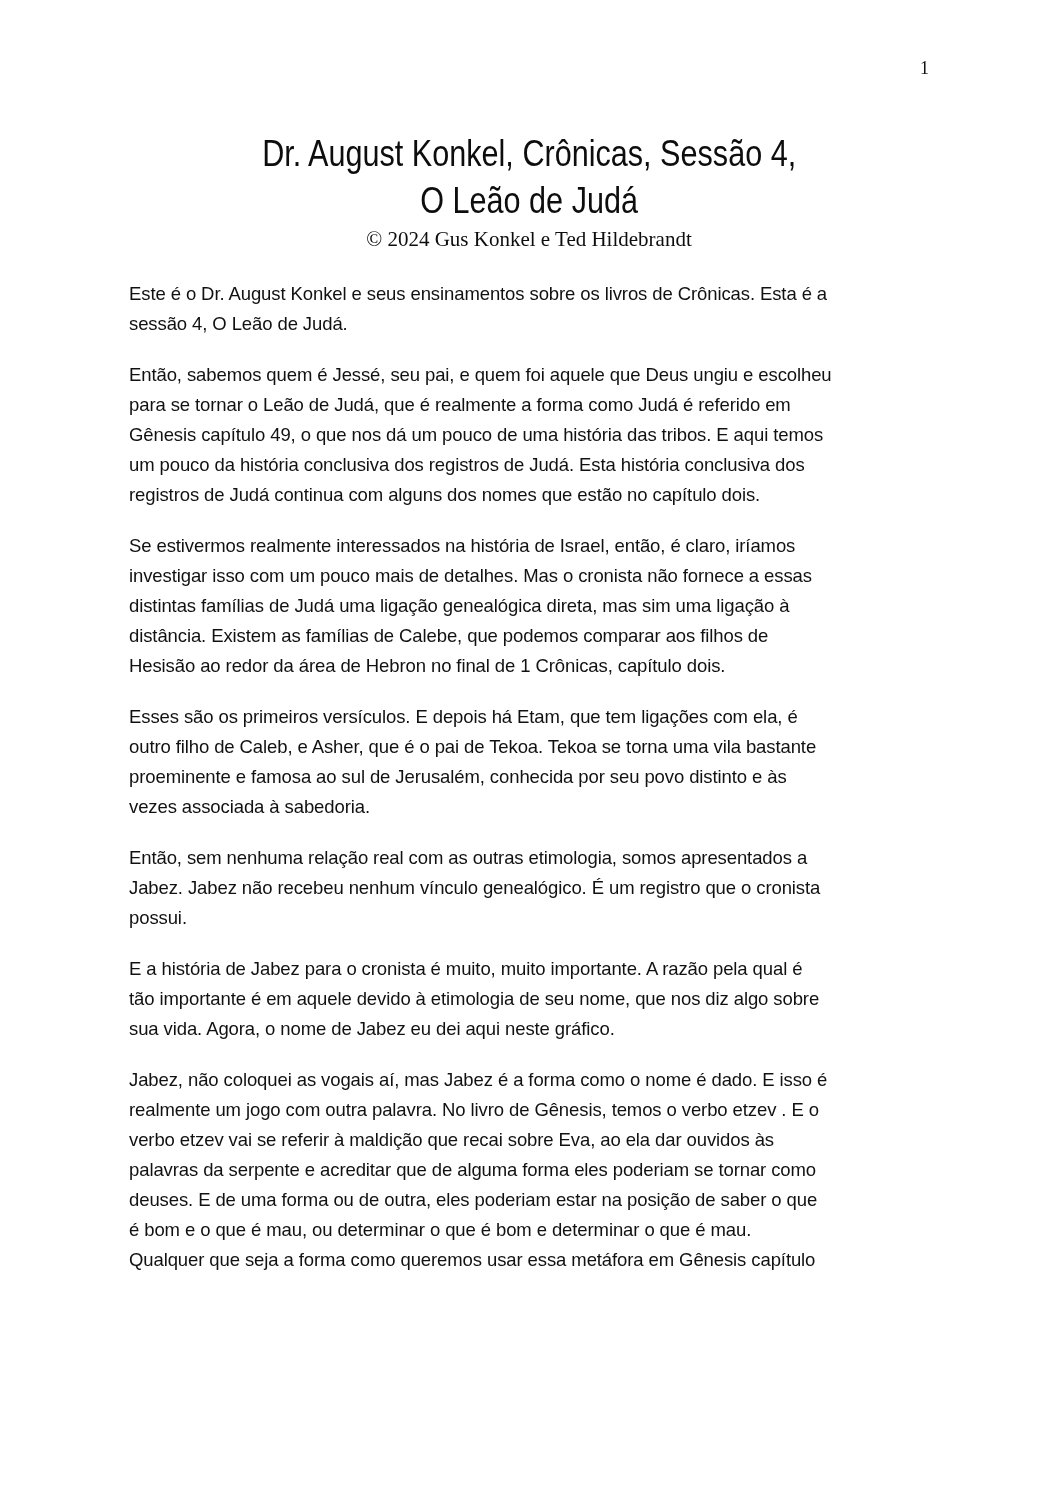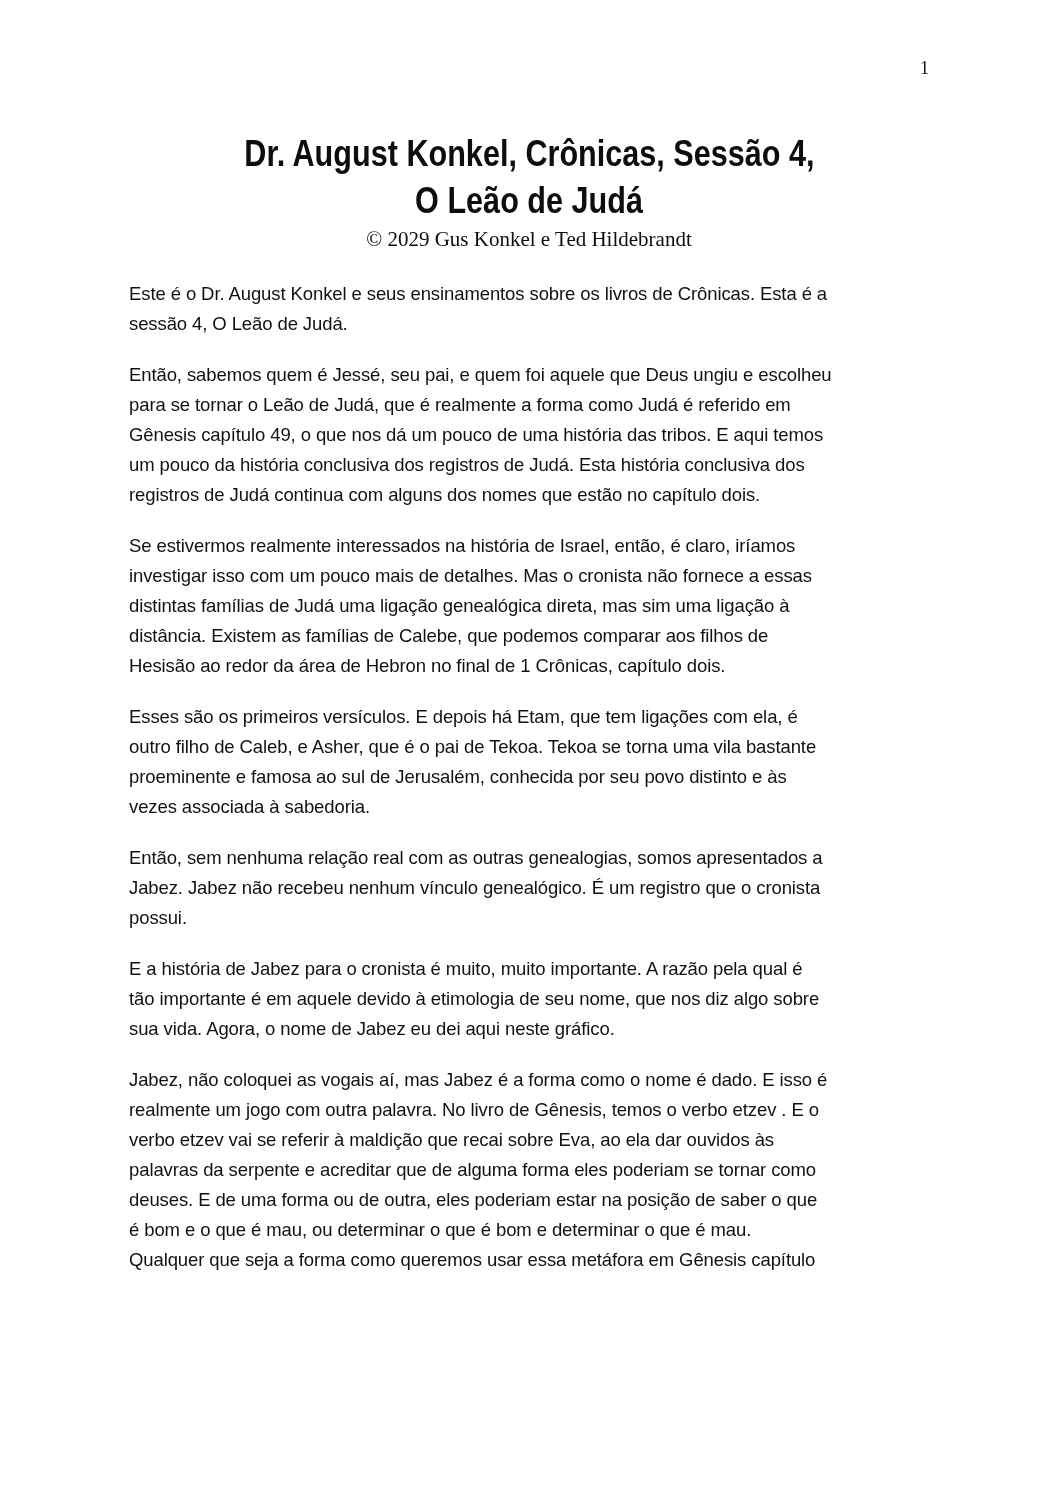--- a/index.html
+++ b/index.html
@@ -22,21 +22,21 @@
     color: #111111;
   }
   .content {
     position: absolute;
     left: 129px;
     top: 130px;
     width: 800px;
   }
   .title {
     text-align: center;
-    font-weight: bold;
+    font-weight: normal;
     font-size: 36px;
     line-height: 47px;
     margin: 0;
     color: #0d0d0d;
   }
   .title .tline {
     display: inline-block;
     transform: scaleX(0.85);
     white-space: nowrap;
   }
@@ -66,40 +66,40 @@
 
   <div class="page-number">1</div>
 
   <div class="content">
 
     <h1 class="title">
       <span class="tline">Dr. August Konkel, Crônicas, Sessão 4,</span><br>
       <span class="tline">O Leão de Judá</span>
     </h1>
 
-    <div class="copyright">© 2029 Gus Konkel e Ted Hildebrandt</div>
+    <div class="copyright">© 2024 Gus Konkel e Ted Hildebrandt</div>
 
     <div class="body-text">
       <p>Este é o Dr. August Konkel e seus ensinamentos sobre os livros de Crônicas. Esta é a
 sessão 4, O Leão de Judá.</p>
       <p>Então, sabemos quem é Jessé, seu pai, e quem foi aquele que Deus ungiu e escolheu
 para se tornar o Leão de Judá, que é realmente a forma como Judá é referido em
 Gênesis capítulo 49, o que nos dá um pouco de uma história das tribos. E aqui temos
 um pouco da história conclusiva dos registros de Judá. Esta história conclusiva dos
 registros de Judá continua com alguns dos nomes que estão no capítulo dois.</p>
       <p>Se estivermos realmente interessados na história de Israel, então, é claro, iríamos
 investigar isso com um pouco mais de detalhes. Mas o cronista não fornece a essas
 distintas famílias de Judá uma ligação genealógica direta, mas sim uma ligação à
 distância. Existem as famílias de Calebe, que podemos comparar aos filhos de
 Hesisão ao redor da área de Hebron no final de 1 Crônicas, capítulo dois.</p>
       <p>Esses são os primeiros versículos. E depois há Etam, que tem ligações com ela, é
 outro filho de Caleb, e Asher, que é o pai de Tekoa. Tekoa se torna uma vila bastante
 proeminente e famosa ao sul de Jerusalém, conhecida por seu povo distinto e às
 vezes associada à sabedoria.</p>
-      <p>Então, sem nenhuma relação real com as outras genealogias, somos apresentados a
+      <p>Então, sem nenhuma relação real com as outras etimologia, somos apresentados a
 Jabez. Jabez não recebeu nenhum vínculo genealógico. É um registro que o cronista
 possui.</p>
       <p>E a história de Jabez para o cronista é muito, muito importante. A razão pela qual é
 tão importante é em aquele devido à etimologia de seu nome, que nos diz algo sobre
 sua vida. Agora, o nome de Jabez eu dei aqui neste gráfico.</p>
       <p>Jabez, não coloquei as vogais aí, mas Jabez é a forma como o nome é dado. E isso é
 realmente um jogo com outra palavra. No livro de Gênesis, temos o verbo etzev . E o
 verbo etzev vai se referir à maldição que recai sobre Eva, ao ela dar ouvidos às
 palavras da serpente e acreditar que de alguma forma eles poderiam se tornar como
 deuses. E de uma forma ou de outra, eles poderiam estar na posição de saber o que

